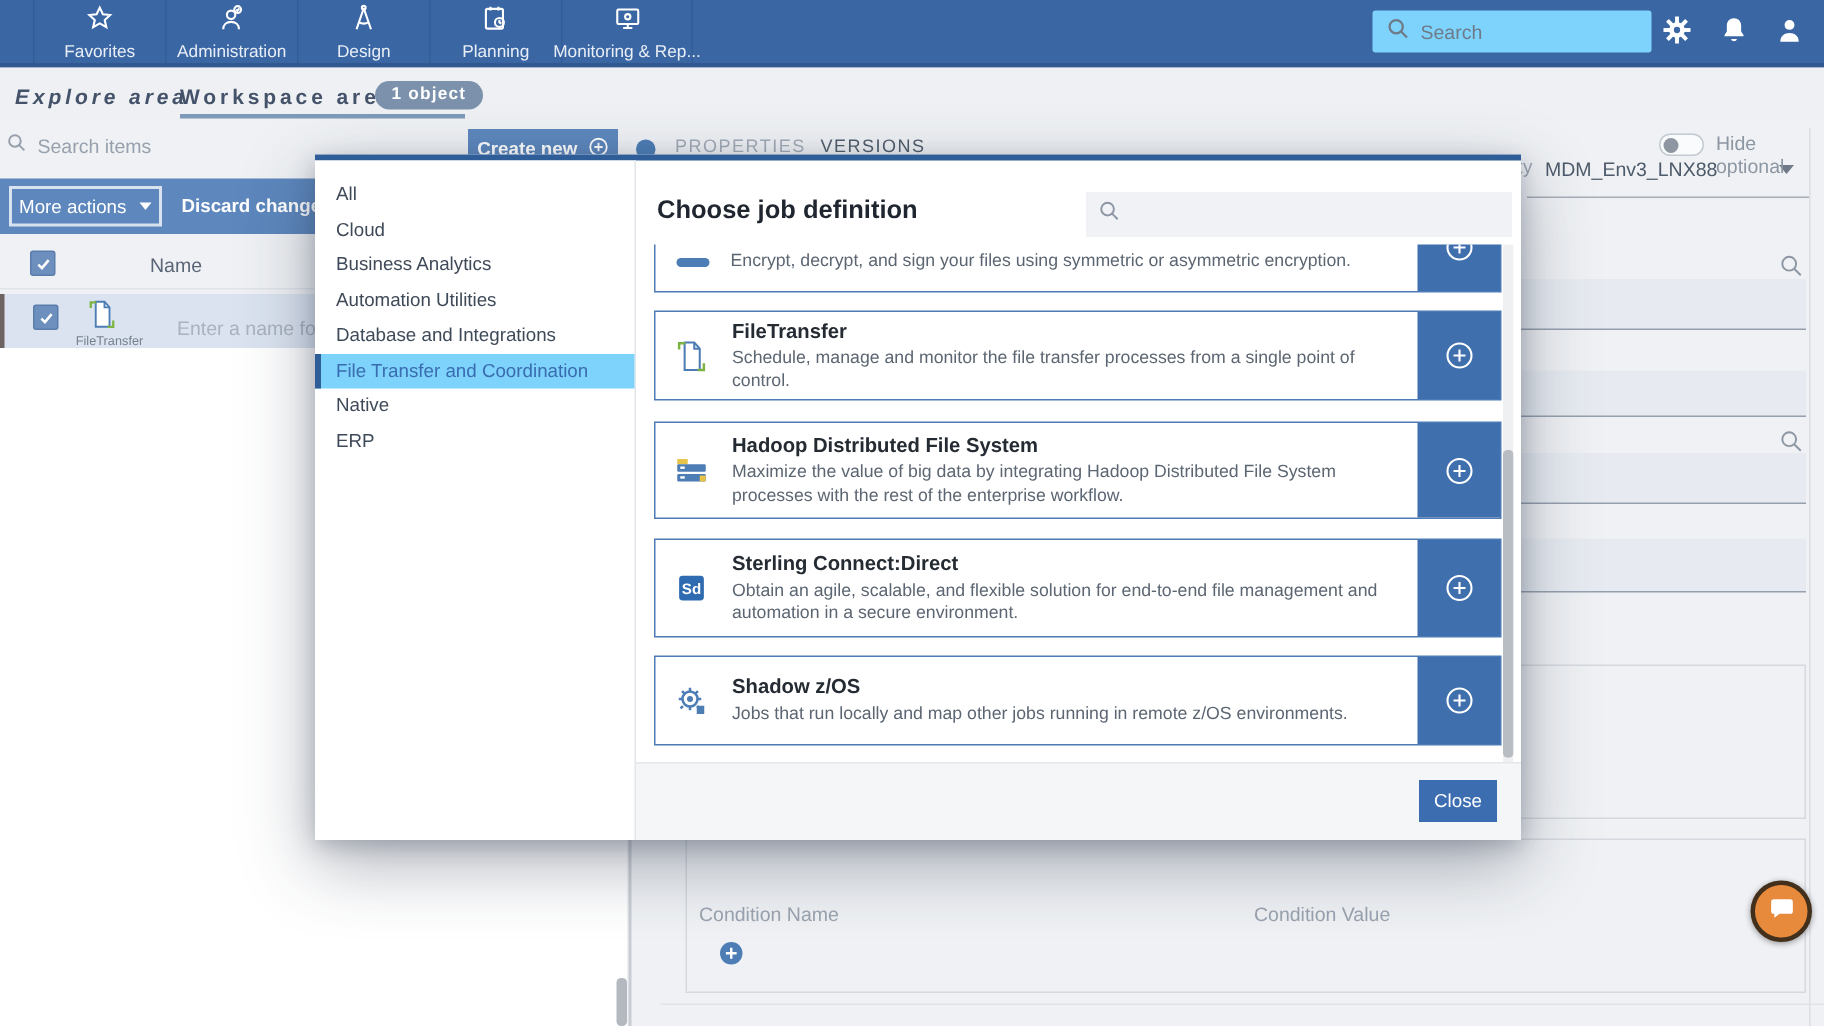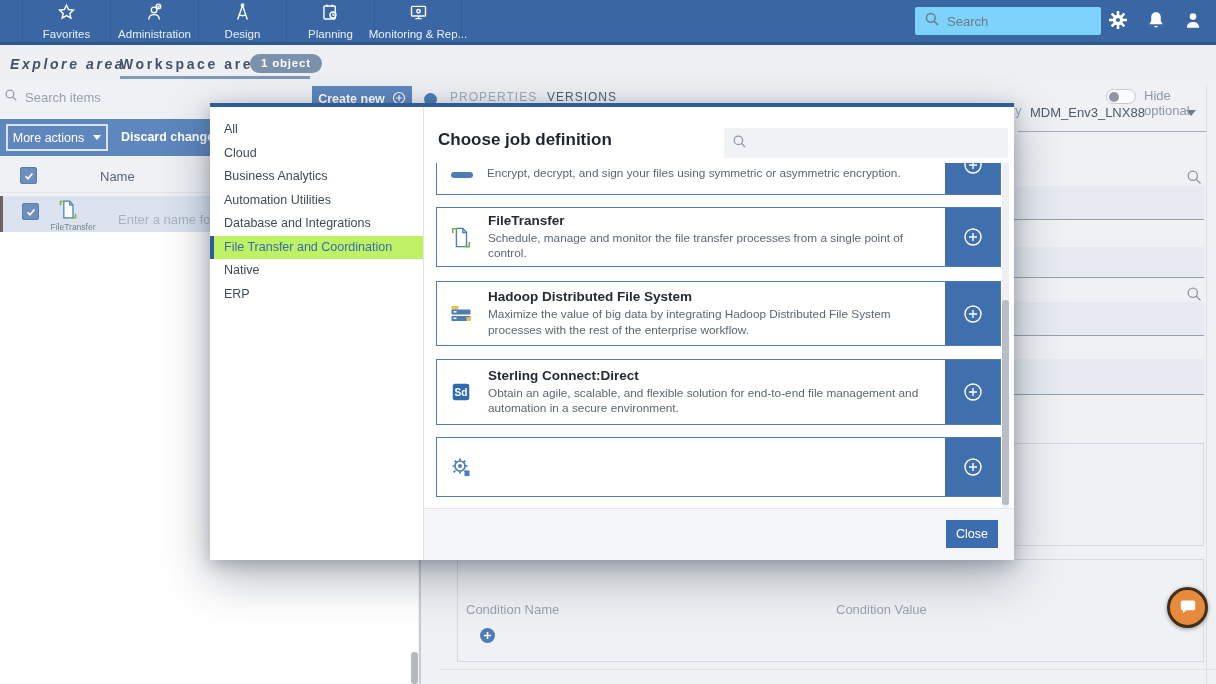--- a/index.html
+++ b/index.html
@@ -65,21 +65,21 @@
   .rbox { position:absolute; left:457px; width:747px; height:103px; border:1px solid #d5d9df; }
   .cond-lbl { position:absolute; font-size:13px; color:#9aa3af; }
   .add-cond { position:absolute; left:22px; top:68px; width:15px; height:15px; border-radius:50%; background:#4d7db5; display:flex; align-items:center; justify-content:center; cursor:pointer; }
   .bottom-sep { position:absolute; left:440px; top:669px; width:776px; height:1px; background:#e0e3e7; }
   .right-line { position:absolute; left:1206px; top:85px; width:1px; height:599px; background:#dcdee2; }
 
   
   .modal { position:absolute; left:210px; top:103px; width:804px; height:457px; background:#fff; border-top:4px solid #2e5d98; box-shadow:0 16px 45px rgba(40,50,70,.38), 0 4px 14px rgba(40,50,70,.25); }
   .cats { position:absolute; left:0; top:0; width:214px; height:453px; background:#fff; border-right:1px solid #e2e5ea; padding-top:11px; }
   .cat-item { height:23.5px; line-height:23.5px; padding-left:14px; font-size:12.5px; color:#3f4a59; cursor:pointer; }
-  .cat-item.selected { background:#bef264; border-left:4px solid #2e5d98; padding-left:10px; color:#3a6cb0; }
+  .cat-item.selected { background:#7dd3fc; border-left:4px solid #2e5d98; padding-left:10px; color:#3a6cb0; }
   .modal-main { position:absolute; left:214px; top:0; width:590px; height:453px; }
   .m-title { position:absolute; left:14px; top:23px; font-size:17px; font-weight:bold; color:#1f2630; }
   .m-search { position:absolute; left:300px; top:21px; width:284px; height:30px; background:#f0f2f6; display:flex; align-items:center; padding:0 8px; gap:6px; }
   .m-search input { border:none; outline:none; background:transparent; width:240px; font-family:inherit; font-size:13px; color:#333; }
   .viewport { position:absolute; left:12px; top:56px; width:573px; height:345px; overflow:hidden; }
   .card { position:absolute; left:0; width:565px; border:1px solid #4c7bb7; background:#fff; }
   .card-plus { position:absolute; right:0; top:0; bottom:0; width:55px; background:#3f6fad; display:flex; align-items:center; justify-content:center; cursor:pointer; }
   .card-body { position:absolute; left:0; top:0; right:55px; bottom:0; display:flex; align-items:center; padding-left:10px; gap:13px; }
   .card-icon { width:28px; display:flex; justify-content:center; flex:none; }
   .card-title { font-size:13.5px; font-weight:bold; color:#252b33; margin-bottom:3px; }
@@ -455,20 +455,24 @@
             <span class="card-icon">
               <svg width="24" height="24" viewBox="0 0 24 24">
                   <g fill="none" stroke="#4d7db5" stroke-width="1.7">
                     <circle cx="11" cy="11" r="5"></circle>
                     <path d="M11 3.5 v2.2 M11 16.3 v2.2 M3.5 11 h2.2 M16.3 11 h2.2 M5.7 5.7 l1.6 1.6 M15.7 15.7 l1.6 1.6 M16.3 5.7 l-1.6 1.6 M6.3 15.7 l-1.6 1.6"></path>
                   </g>
                   <circle cx="11" cy="11" r="2" fill="#4d7db5"></circle>
                   <rect x="15.5" y="15.5" width="5" height="5.5" fill="#4d7db5"></rect>
                 </svg>
             </span>
+            <div>
+              <div class="card-title">Shadow z/OS</div>
+              <div class="card-desc">Jobs that run locally and map other jobs running in remote z/OS environments.</div>
+            </div>
           </div>
           <div class="card-plus">
             <svg width="20" height="20" viewBox="0 0 20 20" fill="none" stroke="#fff" stroke-width="1.4">
                 <circle cx="10" cy="10" r="8"></circle>
                 <path d="M10 6 V14 M6 10 H14"></path>
               </svg>
           </div>
         </div>
 
         <div class="scroll-track">

